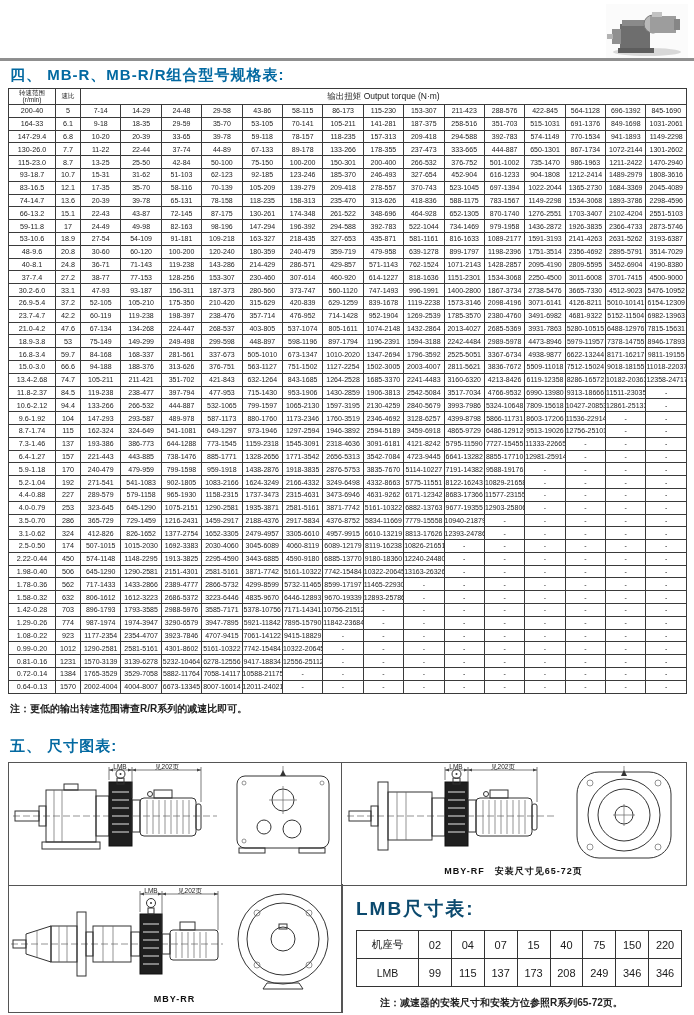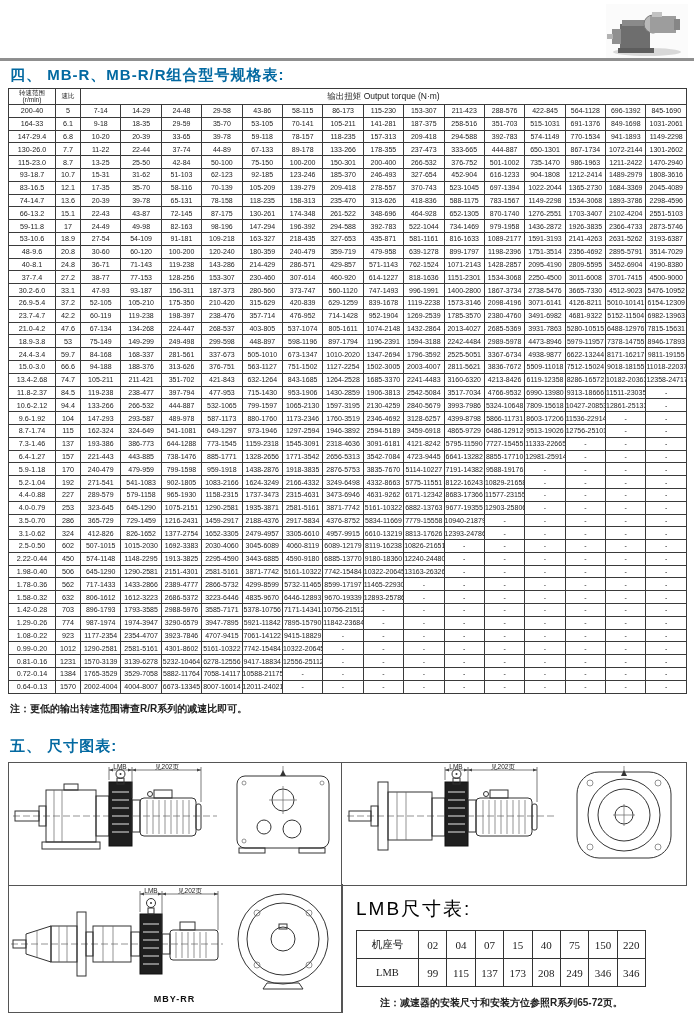--- a/index.html
+++ b/index.html
@@ -29,22 +29,22 @@
   .panel{position:absolute;}
   .caption{position:absolute;width:100%;text-align:center;font-size:9px;font-weight:bold;color:#111;letter-spacing:1px;}
   .caption .ref{font-weight:bold;margin-left:10px;}
   svg{display:block;}
   .ln{stroke:#333;fill:none;stroke-width:1;}
   .lt{stroke:#666;fill:none;stroke-width:0.7;}
   .dk{fill:#1f1f1f;stroke:#111;}
   .dim{stroke:#444;stroke-width:0.7;fill:none;}
   .dimtxt{font-size:6.5px;fill:#222;font-family:"Liberation Sans",sans-serif;}
   
-  #lmb-title{left:356px;top:896px;font-size:19px;color:#000000;letter-spacing:2px;}
-  #lmb-wrap{left:356px;top:930px;width:290px;font-family:Liberation Serif, serif;}
+  #lmb-title{left:356px;top:896px;font-size:19px;color:#0c4a6e;letter-spacing:2px;font-weight:bold;}
+  #lmb-wrap{left:356px;top:930px;width:326px;}
   #lmb-table th,#lmb-table td{border:1px solid #333;text-align:center;font-size:11px;font-weight:normal;height:27px;padding:0;}
   #lmb-table .lbl{font-size:10.5px;}
   #note2{left:352px;top:996px;font-size:10px;font-weight:bold;color:#222;margin-left:28px;}
 </style>
 </head>
 <body>
 
 <div class="abs" id="photo">
   <svg width="82" height="54" viewBox="0 0 82 54">
     <rect x="0" y="0" width="82" height="54" fill="#fbfbfb"></rect>
@@ -434,21 +434,21 @@
           <td>1196-2391</td>
           <td>1594-3188</td>
           <td>2242-4484</td>
           <td>2989-5978</td>
           <td>4473-8946</td>
           <td>5979-11957</td>
           <td>7378-14755</td>
           <td>8946-17893</td>
         </tr>
         <tr>
-          <td class="nr">24.4-3.4</td>
+          <td class="nr">16.8-3.4</td>
           <td class="nr">59.7</td>
           <td>84-168</td>
           <td>168-337</td>
           <td>281-561</td>
           <td>337-673</td>
           <td>505-1010</td>
           <td>673-1347</td>
           <td>1010-2020</td>
           <td>1347-2694</td>
           <td>1796-3592</td>
@@ -720,21 +720,21 @@
           <td>8813-17626</td>
           <td>12393-24786</td>
           <td>-</td>
           <td>-</td>
           <td>-</td>
           <td>-</td>
           <td>-</td>
         </tr>
         <tr>
           <td class="nr">2.5-0.50</td>
-          <td class="nr">602</td>
+          <td class="nr">174</td>
           <td>507-1015</td>
           <td>1015-2030</td>
           <td>1692-3383</td>
           <td>2030-4060</td>
           <td>3045-6089</td>
           <td>4060-8119</td>
           <td>6089-12179</td>
           <td>8119-16238</td>
           <td>10826-21651</td>
           <td>-</td>
@@ -1086,20 +1086,23 @@
       <circle class="ln" cx="47" cy="47" r="26"></circle>
       <circle class="ln" cx="47" cy="47" r="9"></circle>
       <line class="lt" x1="36" y1="47" x2="58" y2="47"></line>
         <line class="lt" x1="47" y1="36" x2="47" y2="58"></line>
       <circle class="lt" cx="13" cy="15" r="3"></circle>
         <circle class="lt" cx="81" cy="15" r="3"></circle>
         <circle class="lt" cx="13" cy="79" r="3"></circle>
         <circle class="lt" cx="81" cy="79" r="3"></circle>
     </g>
   </svg>
+  <div class="caption" style="top:101px;">
+    <span>MBY-RF</span><span class="ref">安装尺寸见65-72页</span>
+  </div>
 </div>
 
 <div class="panel" style="left:9px;top:886px;width:331px;height:124px;">
   <svg width="331" height="106" viewBox="0 0 331 106">
     <line class="lt" x1="2" y1="58" x2="214" y2="58" stroke-dasharray="7 3"></line>
     <rect class="ln" x="4" y="54" width="13" height="8"></rect>
     <path class="ln" d="M17 48 L42 40 L42 76 L17 68 Z"></path>
     <line class="lt" x1="28" y1="44.5" x2="28" y2="71.5"></line>
     <rect class="ln" x="42" y="40" width="26" height="36"></rect>
     <line class="lt" x1="50" y1="40" x2="50" y2="76"></line>

